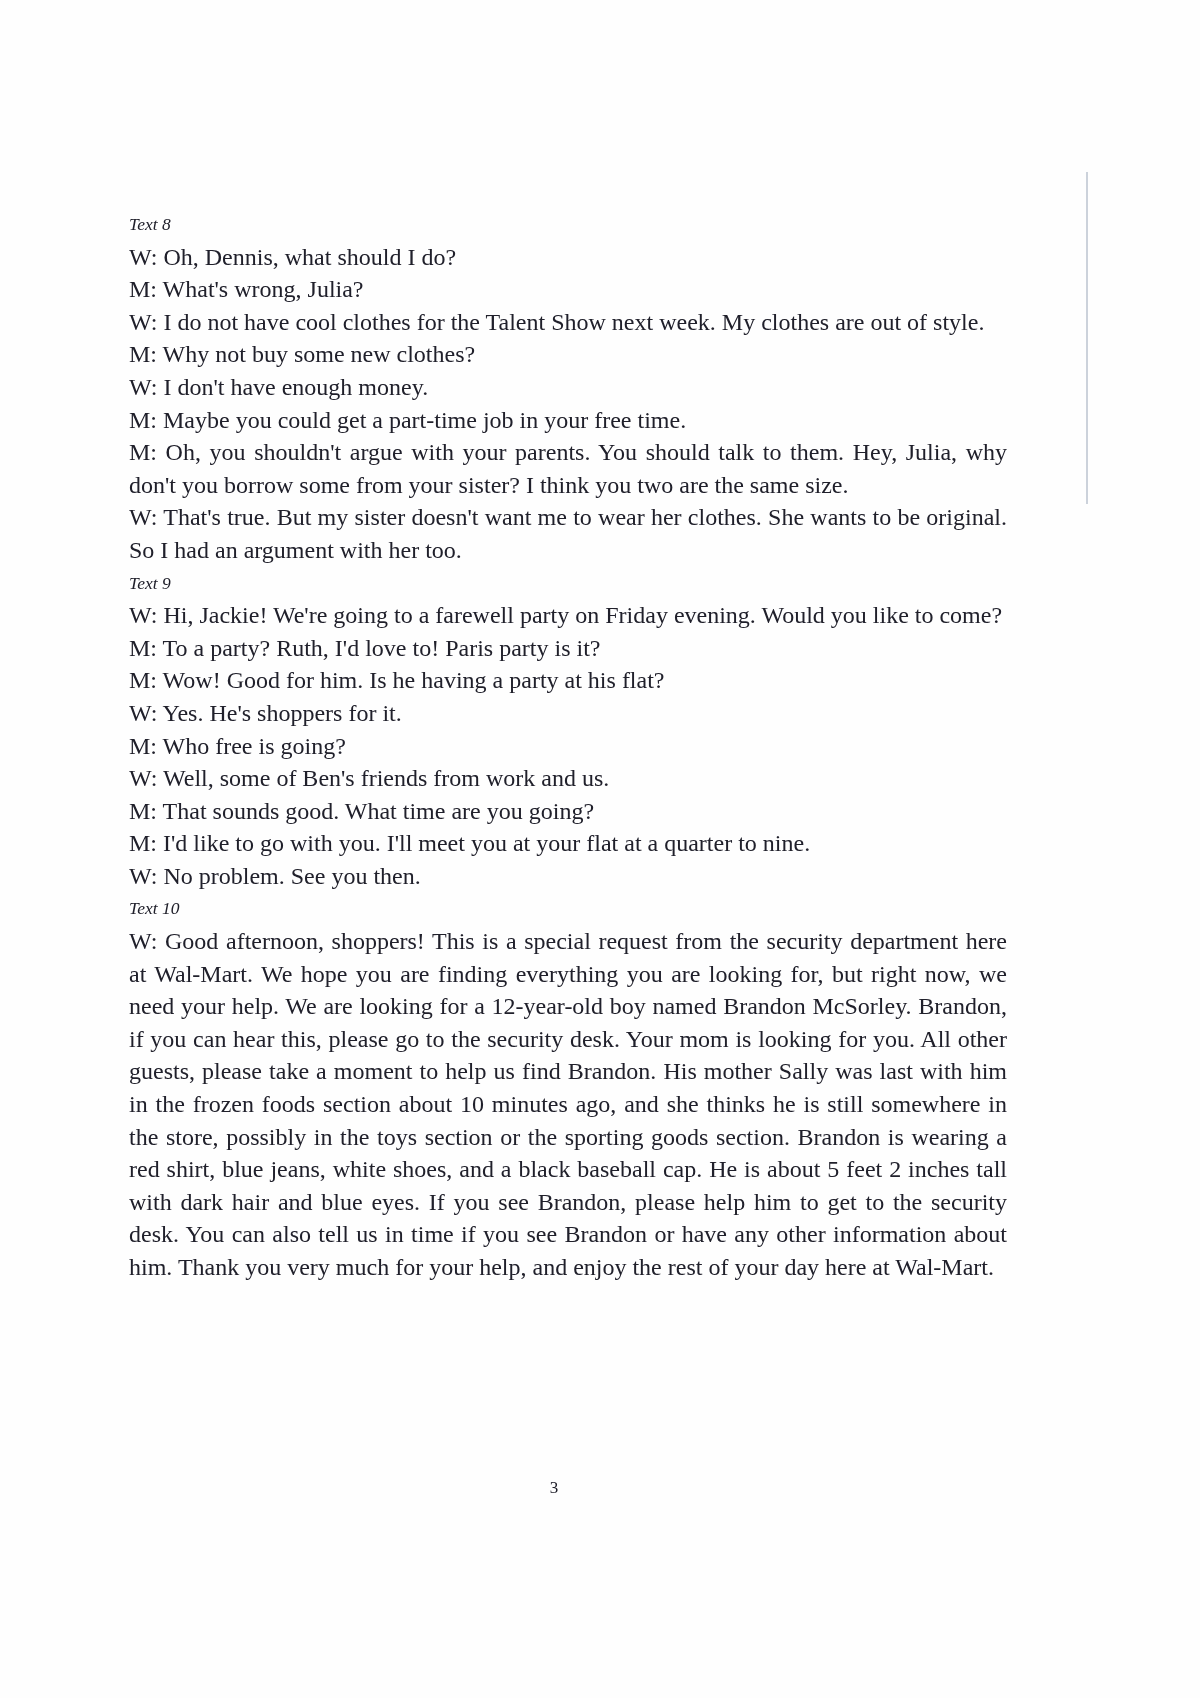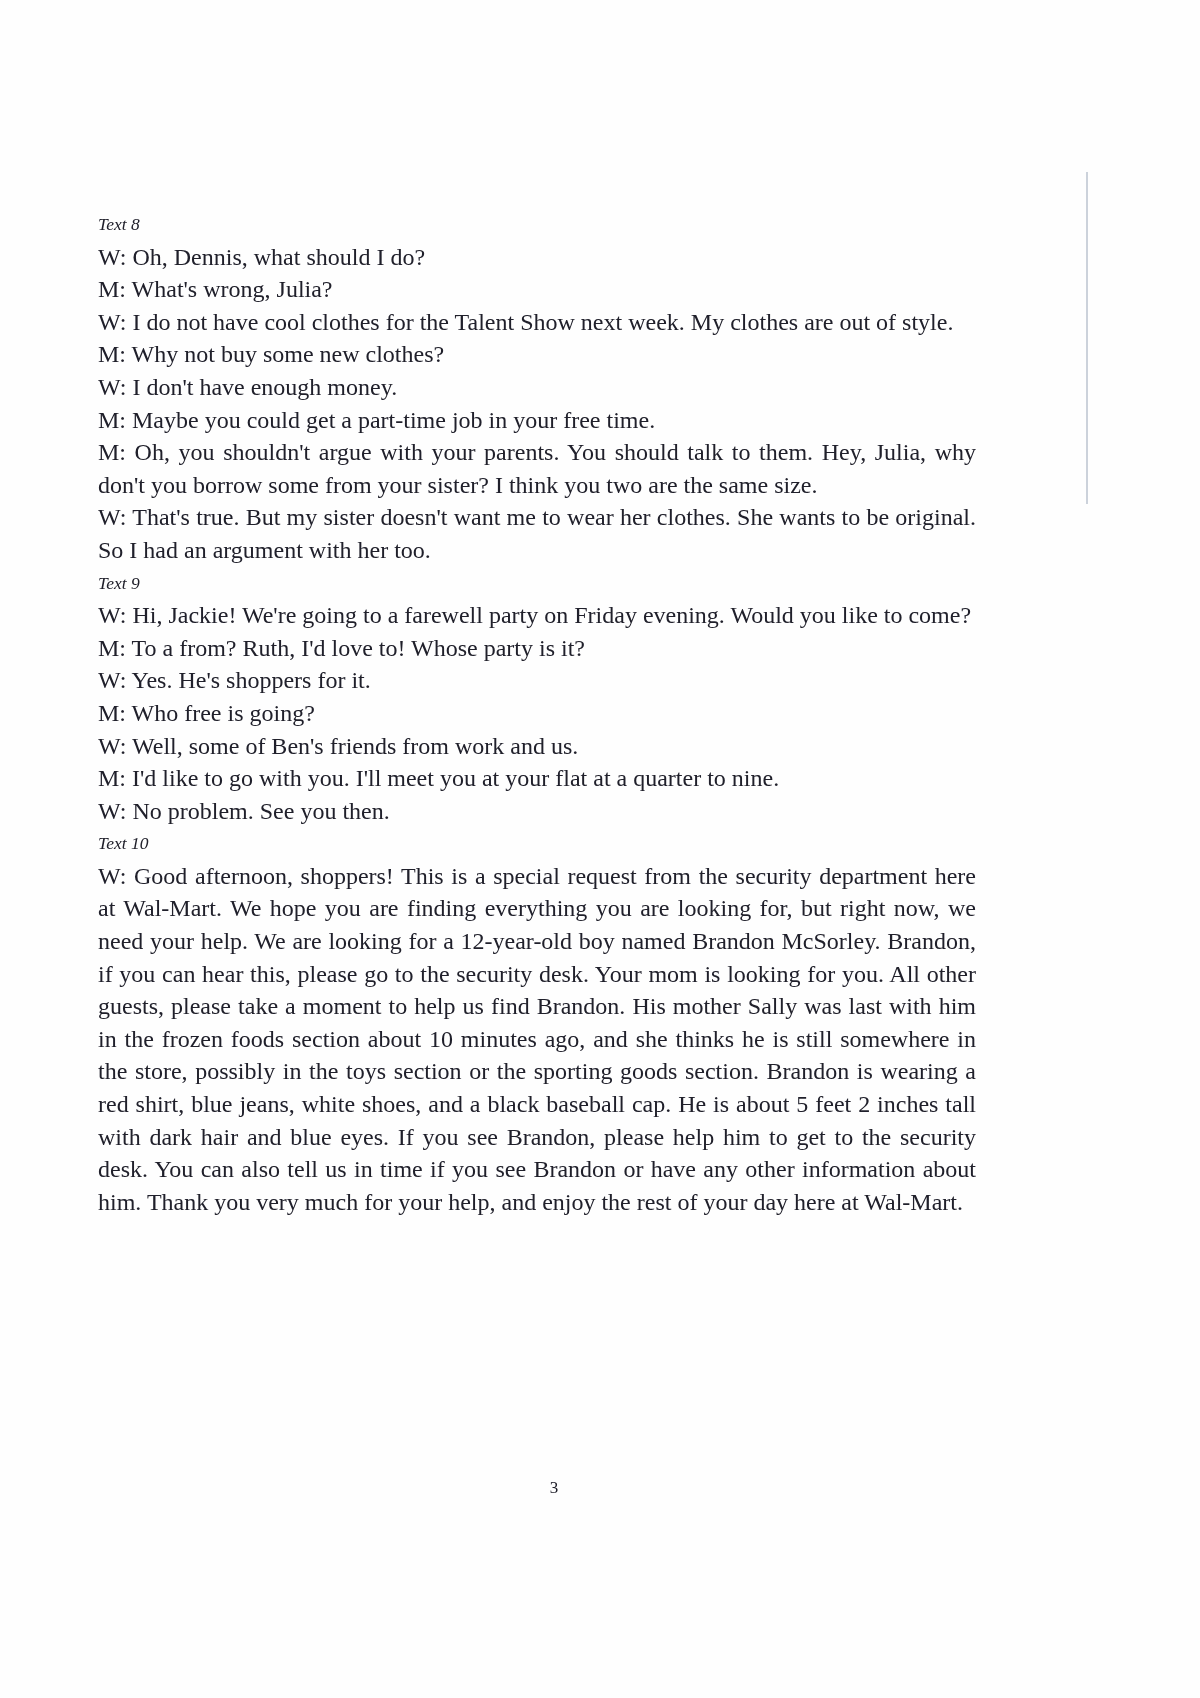--- a/index.html
+++ b/index.html
@@ -12,21 +12,21 @@
     width: 1200px;
     height: 1698px;
     margin: 0 auto;
     background: #fefefe;
     font-family: "Liberation Serif", "DejaVu Serif", serif;
     color: #20202b;
     overflow: hidden;
   }
   .transcript {
     position: absolute;
-    left: 98px;
+    left: 129px;
     top: 208px;
     width: 878px;
   }
   .section-heading {
     font-style: italic;
     font-size: 17.5px;
     line-height: 32.6px;
     text-align: left;
   }
   .dialogue-line {
@@ -64,24 +64,26 @@
       <div class="dialogue-line">W: Oh, Dennis, what should I do?</div>
       <div class="dialogue-line">M: What's wrong, Julia?</div>
       <div class="dialogue-line">W: I do not have cool clothes for the Talent Show next week. My clothes are out of style.</div>
       <div class="dialogue-line">M: Why not buy some new clothes?</div>
       <div class="dialogue-line">W: I don't have enough money.</div>
       <div class="dialogue-line">M: Maybe you could get a part-time job in your free time.</div>
       <div class="dialogue-line">M: Oh, you shouldn't argue with your parents. You should talk to them. Hey, Julia, why don't you borrow some from your sister? I think you two are the same size.</div>
       <div class="dialogue-line">W: That's true. But my sister doesn't want me to wear her clothes. She wants to be original. So I had an argument with her too.</div>
       <div class="section-heading">Text 9</div>
       <div class="dialogue-line">W: Hi, Jackie! We're going to a farewell party on Friday evening. Would you like to come?</div>
-      <div class="dialogue-line">M: To a from? Ruth, I'd love to! Whose party is it?</div>
+      <div class="dialogue-line">M: To a party? Ruth, I'd love to! Paris party is it?</div>
+      <div class="dialogue-line">M: Wow! Good for him. Is he having a party at his flat?</div>
       <div class="dialogue-line">W: Yes. He's shoppers for it.</div>
       <div class="dialogue-line">M: Who free is going?</div>
       <div class="dialogue-line">W: Well, some of Ben's friends from work and us.</div>
+      <div class="dialogue-line">M: That sounds good. What time are you going?</div>
       <div class="dialogue-line">M: I'd like to go with you. I'll meet you at your flat at a quarter to nine.</div>
       <div class="dialogue-line">W: No problem. See you then.</div>
       <div class="section-heading">Text 10</div>
       <div class="dialogue-line">W: Good afternoon, shoppers! This is a special request from the security department here at Wal-Mart. We hope you are finding everything you are looking for, but right now, we need your help. We are looking for a 12-year-old boy named Brandon McSorley. Brandon, if you can hear this, please go to the security desk. Your mom is looking for you. All other guests, please take a moment to help us find Brandon. His mother Sally was last with him in the frozen foods section about 10 minutes ago, and she thinks he is still somewhere in the store, possibly in the toys section or the sporting goods section. Brandon is wearing a red shirt, blue jeans, white shoes, and a black baseball cap. He is about 5 feet 2 inches tall with dark hair and blue eyes. If you see Brandon, please help him to get to the security desk. You can also tell us in time if you see Brandon or have any other information about him. Thank you very much for your help, and enjoy the rest of your day here at Wal-Mart.</div>
     </div>
 
   <div class="page-number">3</div>
 </div>
 
 </body></html>

